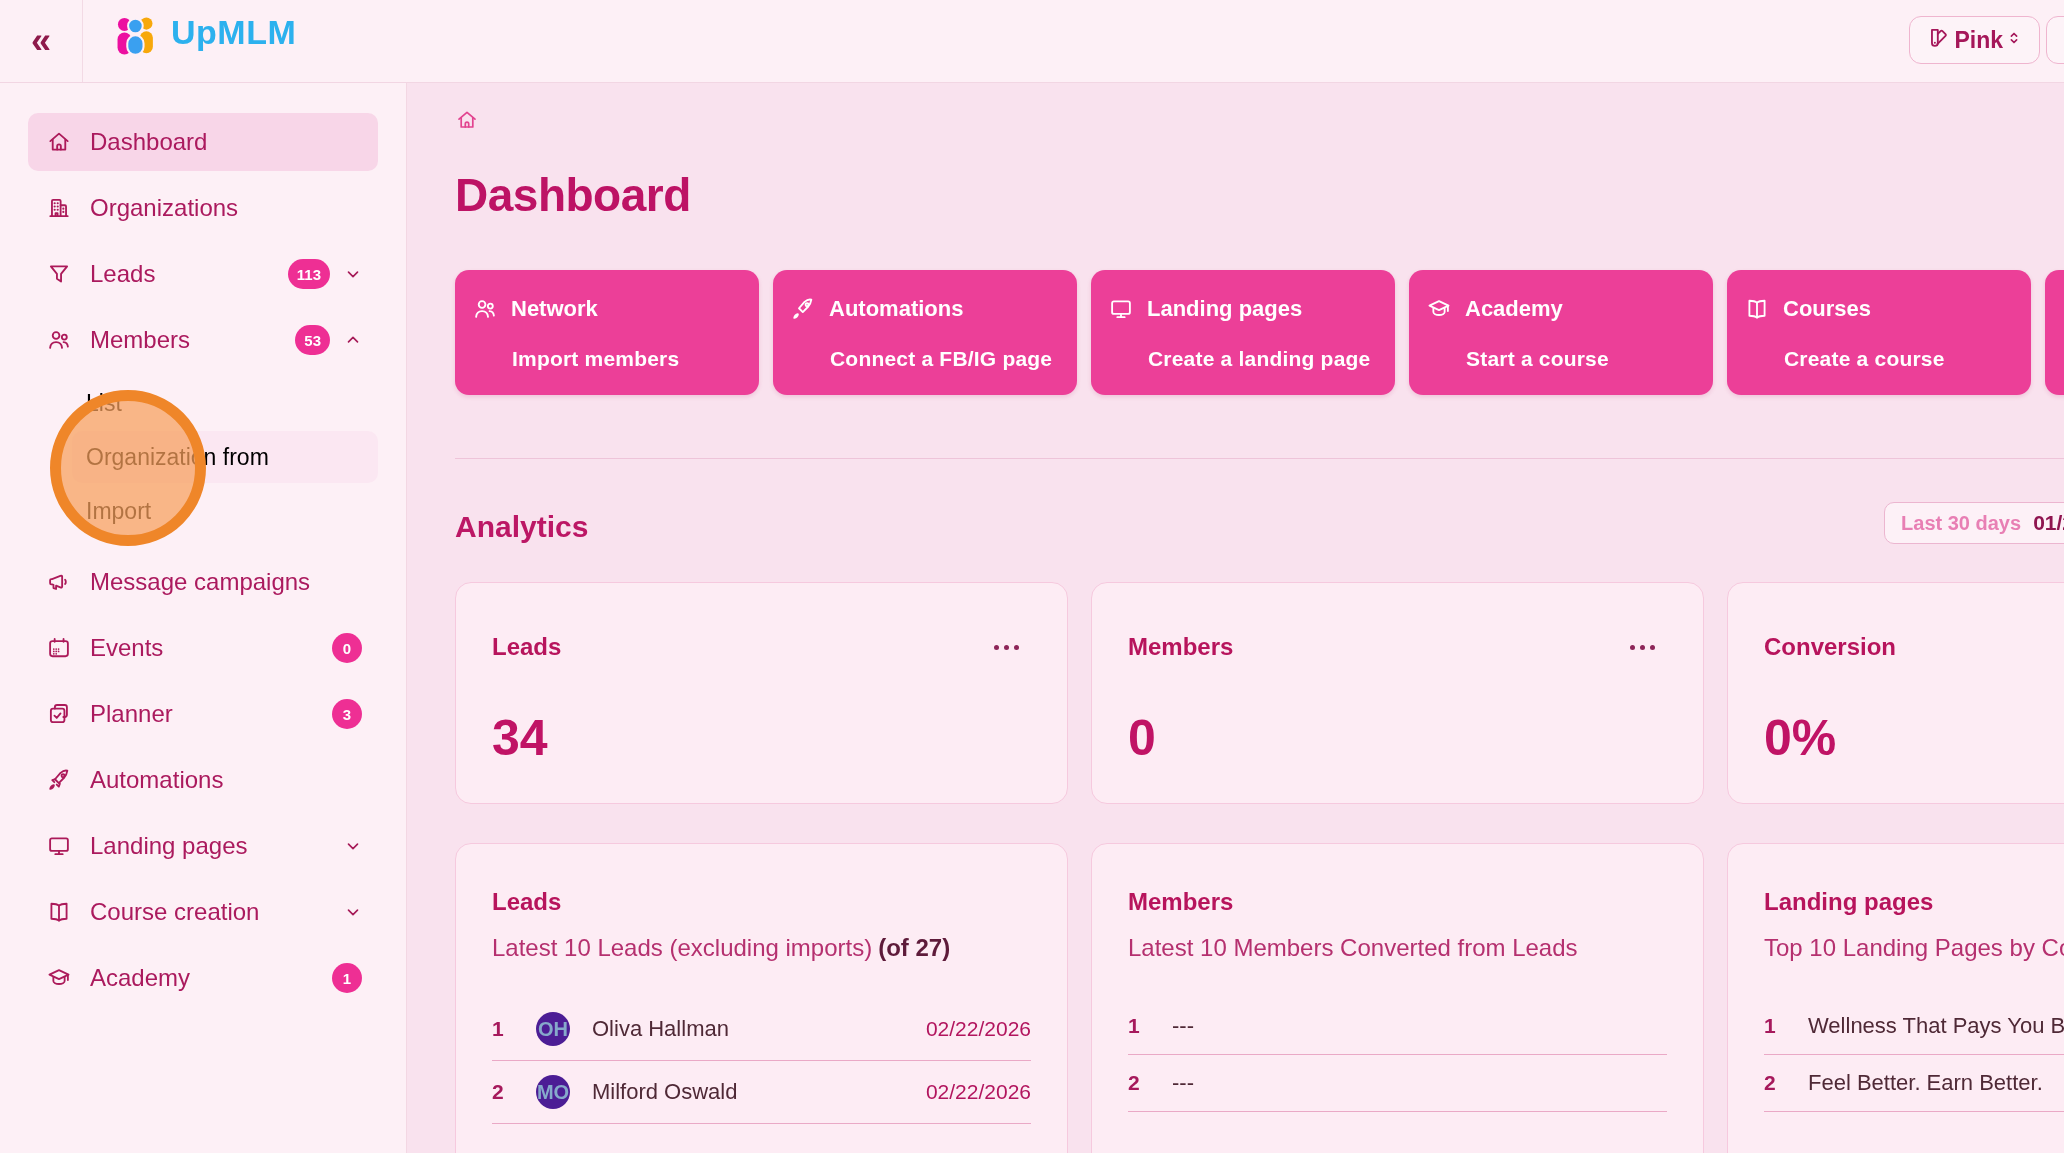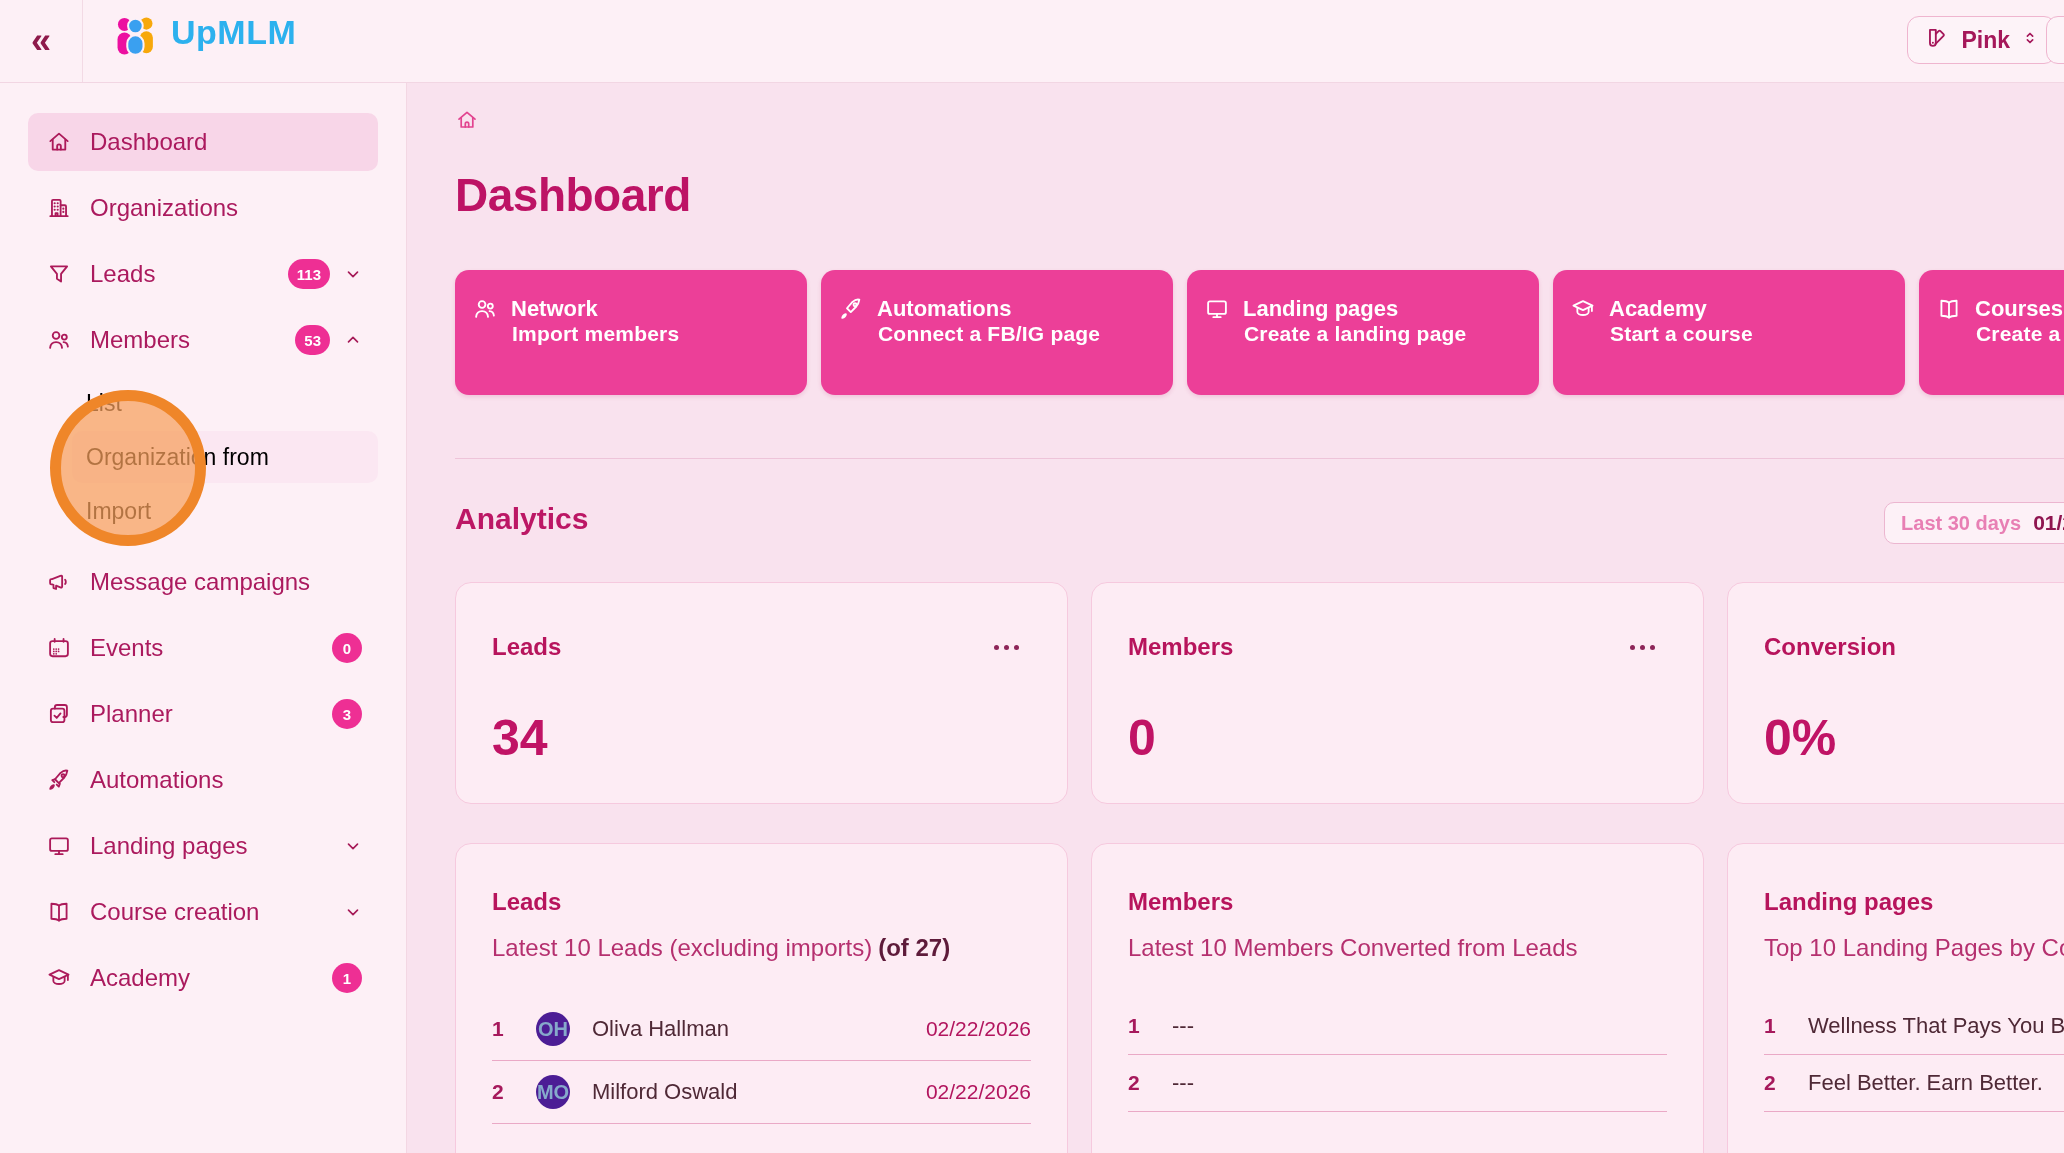--- a/index.html
+++ b/index.html
@@ -15,23 +15,23 @@
     display:flex;align-items:center;z-index:30;
   }
   .collapse-btn{
     width:82px;height:82px;display:flex;align-items:center;justify-content:center;
     border-right:1px solid #f3dae5;font-size:36px;color:#8e1a4b;cursor:pointer;
     font-weight:bold;
   }
   .brand-wrap{display:flex;align-items:flex-start;margin-left:26px;gap:10px;}
   .brand-text{font-size:34px;font-weight:bold;color:#2cb1ee;letter-spacing:.5px;}
   .theme-btn{
-    position:absolute;right:8px;top:16px;height:48px;box-sizing:border-box;
+    position:absolute;right:24px;top:16px;height:48px;box-sizing:border-box;
     border:1px solid #efb5cf;border-radius:12px;background:#fdf3f8;
-    display:flex;align-items:center;gap:11px;padding:0 16px;cursor:pointer;
+    display:flex;align-items:center;gap:2px;padding:0 16px;cursor:pointer;
   }
   .theme-label{font-size:23px;font-weight:bold;color:#a5175a;}
   .partial-btn{
     position:absolute;right:-42px;top:16px;width:60px;height:48px;box-sizing:border-box;
     border:1px solid #efb5cf;border-radius:12px;background:#fdf3f8;
   }
   
   .sidebar{
     position:absolute;left:0;top:83px;width:407px;height:1070px;box-sizing:border-box;
     background:#fdf0f6;border-right:1px solid #f3d7e3;padding-top:30px;z-index:10;
@@ -67,31 +67,31 @@
   
   .main{
     position:absolute;left:408px;top:83px;width:1656px;height:1070px;box-sizing:border-box;
     background:#f9e2ee;padding:25px 0 0 47px;overflow:hidden;
   }
   .crumb{width:24px;height:24px;color:#e2438f;cursor:pointer;}
   .crumb svg{width:24px;height:24px;display:block;}
   .page-title{margin-top:36px;font-size:46px;font-weight:bold;color:#bd1365;letter-spacing:-.5px;}
   .qa-row{display:flex;gap:14px;margin-top:48px;}
   .qa-card{
-    width:352px;height:125px;flex-shrink:0;border-radius:14px;background:#ec3f98;
+    width:304px;height:125px;flex-shrink:0;border-radius:14px;background:#ec3f98;
     box-sizing:border-box;padding:26px 17px 24px 17px;color:#fff;cursor:pointer;
-    display:flex;flex-direction:column;justify-content:flex-start;
+    display:flex;flex-direction:column;justify-content:space-between;
     box-shadow:0 2px 4px rgba(180,30,100,.15);
   }
   .qa-head{display:flex;align-items:center;gap:13px;font-size:22px;font-weight:bold;}
   .qa-icon{width:26px;height:26px;color:#fff;}
   .qa-icon svg{width:26px;height:26px;display:block;}
   .qa-sub{font-size:21px;font-weight:bold;letter-spacing:.2px;margin-left:40px;}
   .hr{border:none;border-top:1px solid #eec4d9;margin:63px 0 0 0;}
-  .an-head-row{display:flex;align-items:flex-start;margin-top:43px;gap:20px;}
+  .an-head-row{display:flex;align-items:flex-end;margin-top:43px;gap:20px;}
   .an-title{font-size:30px;font-weight:bold;color:#bc1765;}
   .range-pill{
     margin-left:auto;margin-right:-27px;height:42px;box-sizing:border-box;flex-shrink:0;
     border:1px solid #ecb6d0;border-radius:10px;background:#fdf1f7;
     display:flex;align-items:center;gap:12px;padding:0 16px;cursor:pointer;white-space:nowrap;
   }
   .range-label{font-size:20px;font-weight:bold;color:#e87fb4;}
   .range-value{font-size:21px;font-weight:bold;color:#8f1550;}
   .stats-row{display:flex;gap:23px;margin-top:38px;}
   .stat-card{

